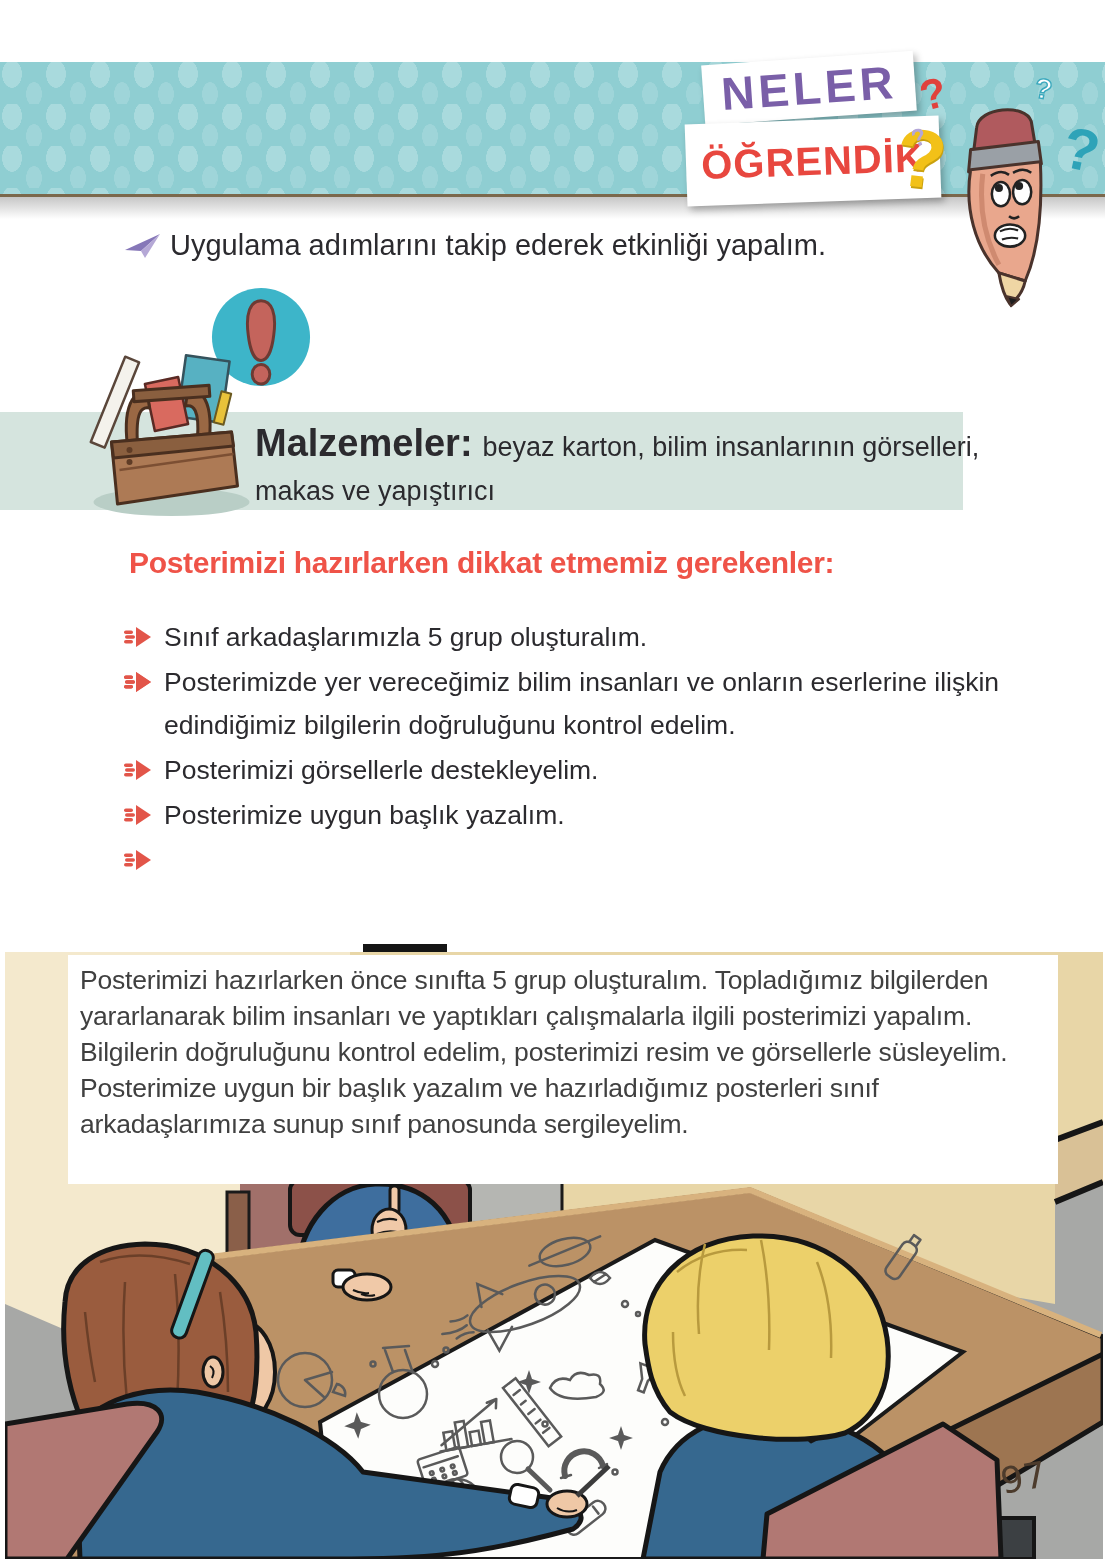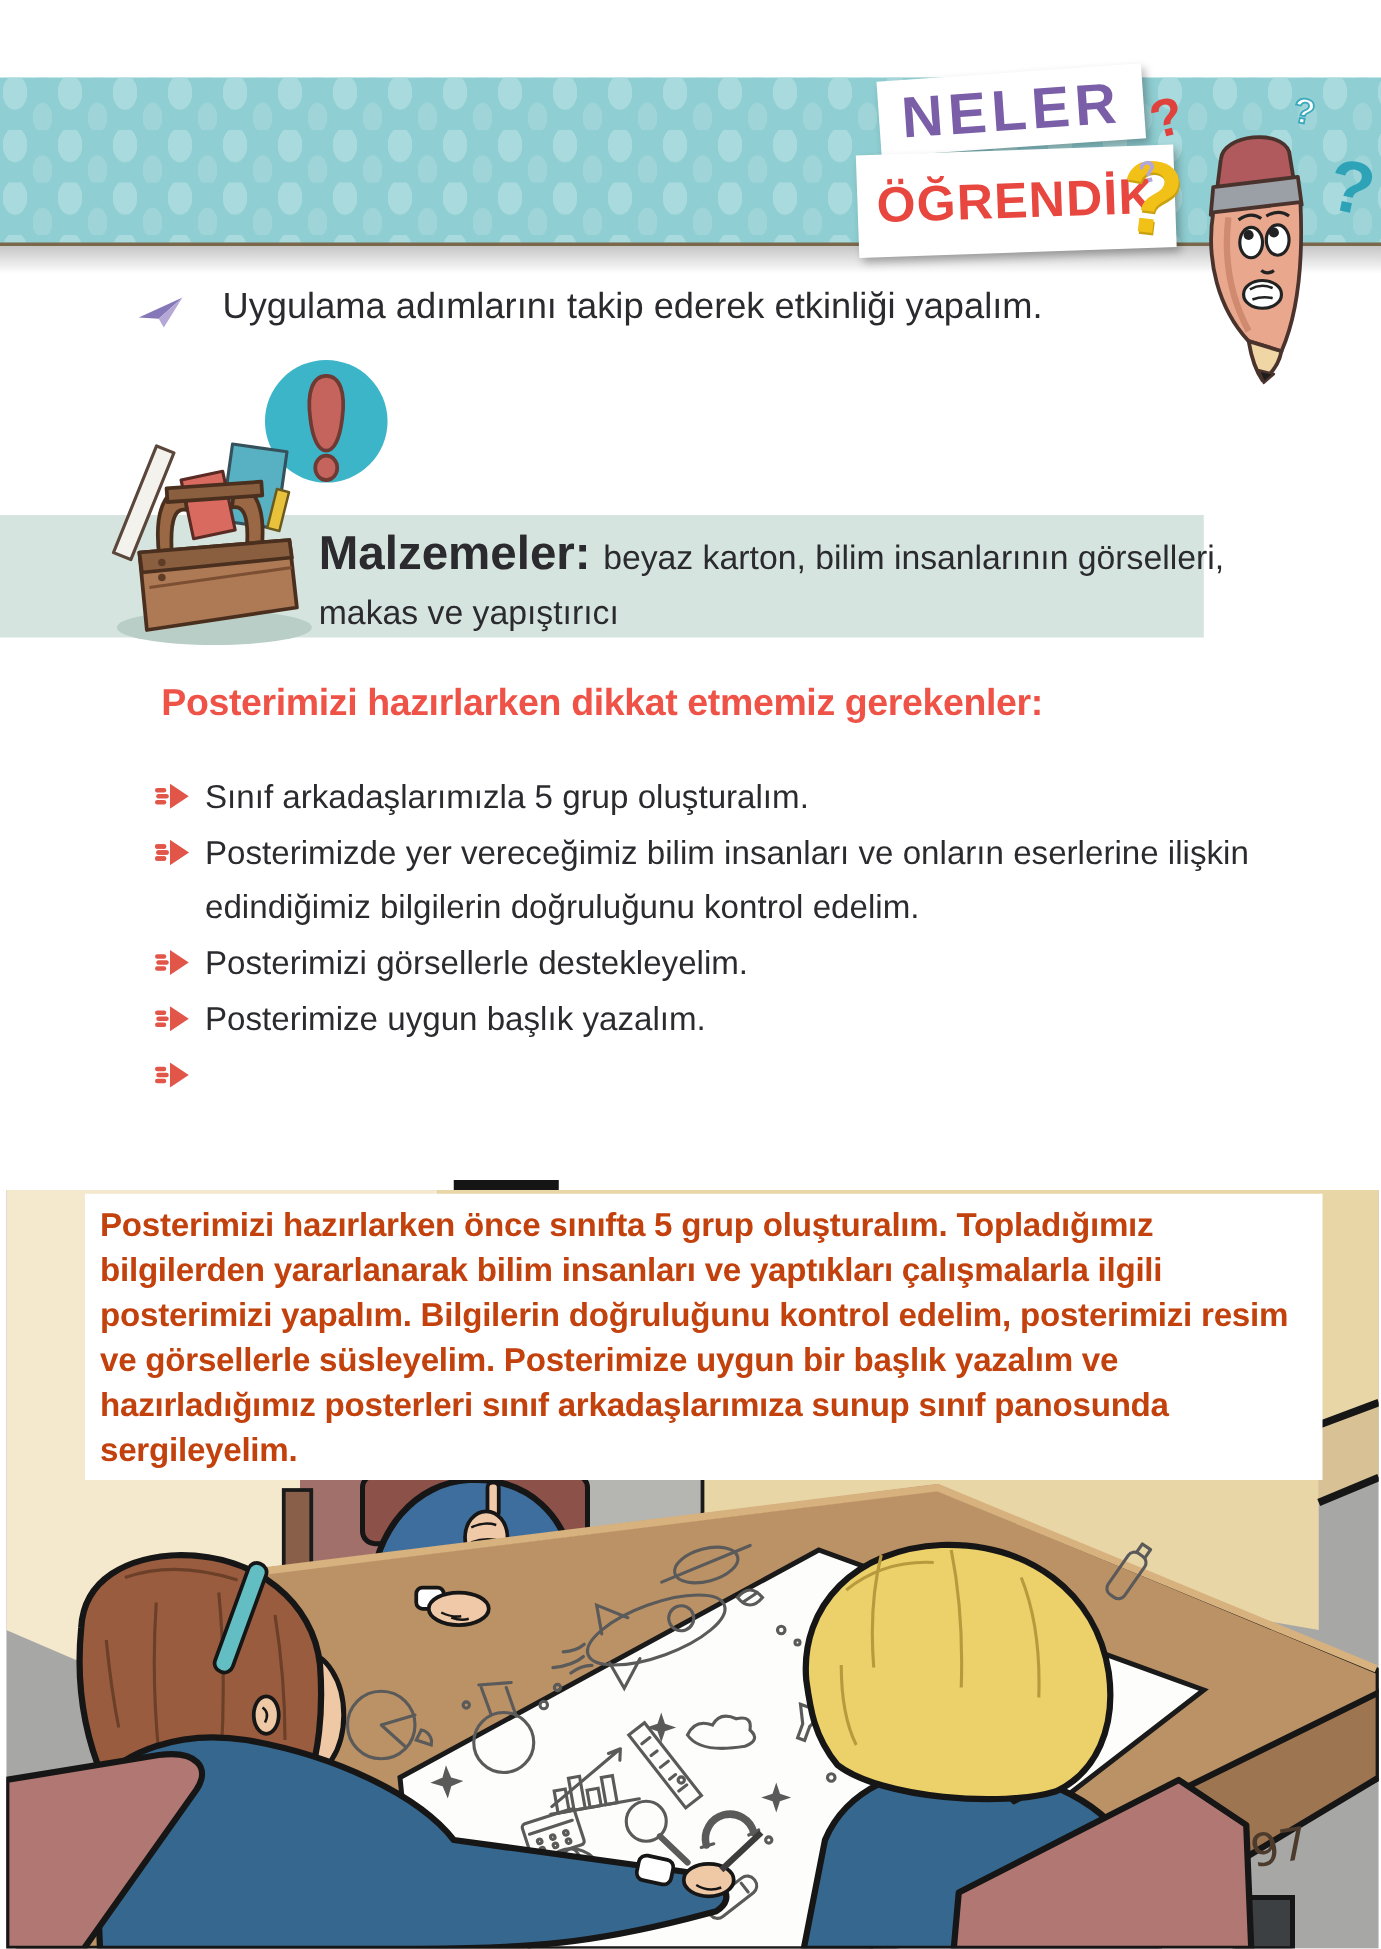--- a/index.html
+++ b/index.html
@@ -20,22 +20,22 @@
     display:flex;align-items:center;justify-content:center;z-index:3;}
   .card-neler{left:703px;top:58px;width:212px;height:60px;transform:rotate(-4deg);
     color:#7a5fa8;font-size:46px;font-weight:800;letter-spacing:4px;}
   .card-ogrendik{left:686px;top:120px;width:254px;height:82px;transform:rotate(-2deg);
     color:#e8473f;font-size:40px;font-weight:800;letter-spacing:1px;}
   .big-question{position:absolute;left:896px;top:112px;font-size:82px;font-weight:800;
     color:#f2c118;transform:rotate(7deg);z-index:4;text-shadow:1px 2px 0 #caa10e;}
   .pencil{position:absolute;left:912px;top:64px;width:192px;height:244px;z-index:5;}
 
   
-  .intro-row{position:absolute;left:110px;top:226px;width:880px;font-size:29px;
-    display:flex;gap:30px;align-items:flex-end;line-height:38px;}
+  .intro-row{position:absolute;left:124px;top:226px;width:880px;font-size:29px;
+    display:flex;gap:8px;align-items:flex-start;line-height:38px;}
   .paper-plane{width:38px;height:28px;flex:0 0 auto;margin-top:6px;}
 
   
   .alert{position:absolute;left:210px;top:286px;width:102px;height:102px;}
   .band{position:absolute;left:0;top:412px;width:963px;height:98px;background:#d5e4de;}
   .toolbox{position:absolute;left:88px;top:350px;width:168px;height:170px;z-index:2;}
   .materials{position:absolute;left:255px;top:421px;width:740px;margin:0;
     font-size:27px;line-height:44px;}
   .materials b{font-size:38px;font-weight:800;margin-right:10px;}
 
@@ -46,22 +46,22 @@
   .checklist li{position:relative;padding-left:40px;font-size:26.5px;line-height:43px;
     margin-bottom:2px;}
   .checklist .arrow{position:absolute;left:0;top:11px;width:28px;height:20px;}
 
   
   .scene{position:absolute;left:5px;top:952px;width:1098px;height:607px;}
   .scene svg{display:block;}
   .black-dash{position:absolute;left:363px;top:944px;width:84px;height:8px;background:#151515;z-index:6;}
   .answer-box{position:absolute;left:68px;top:955px;width:990px;height:229px;background:#fff;
     padding:7px 12px;box-sizing:border-box;z-index:7;}
-  .answer-box p{margin:0;font-size:26.5px;line-height:36px;font-weight:700;
-    color:#c2410c;letter-spacing:-0.2px;}
+  .answer-box p{margin:0;font-size:26.5px;line-height:36px;font-weight:400;
+    color:#404040;letter-spacing:-0.2px;}
 </style>
 </head>
 <body>
 
 <div class="page">
 
   <div class="banner"></div>
   <div class="banner-shadow"></div>
 
   <div class="card card-neler">

